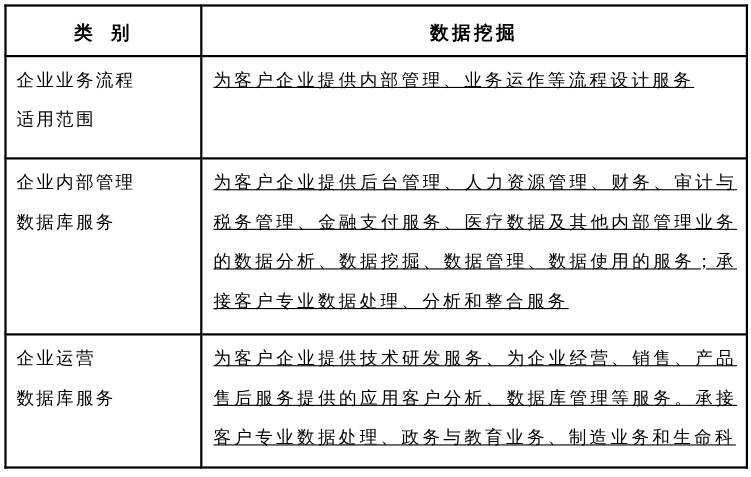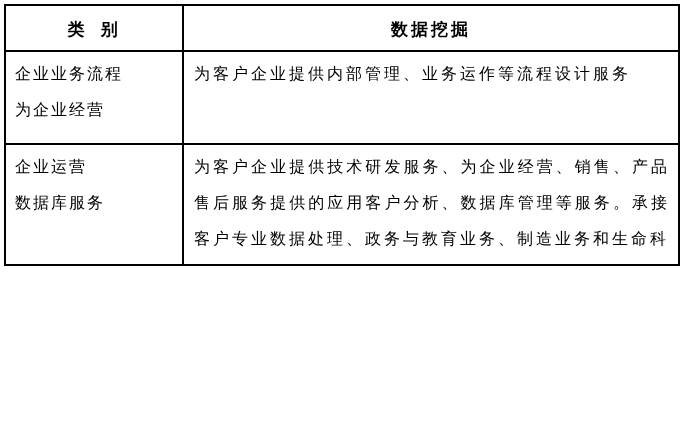--- a/index.html
+++ b/index.html
@@ -48,42 +48,51 @@
     padding: 4px 8px 0 10px;
     font-size: 16px;
     letter-spacing: 3px;
     line-height: 36px;
     text-align: justify;
     text-justify: inter-character;
   }
   .row-1 { height: 93px; }
   .row-2 { height: 160px; }
   .row-3 { height: 121px; }
-  .scope-text { margin: 0; }
+  .scope-text { margin: 0; text-decoration: underline; }
 </style>
 </head>
 <body>
 
 <table class="doc-table">
   <colgroup>
     <col style="width:178px">
     <col style="width:496px">
   </colgroup>
   <tbody>
       <tr>
     <th class="hdr">类 别</th>
     <th class="hdr">数据挖掘</th>
   </tr>
   <tr class="row-1">
     <td class="cat-cell">
       <div>企业业务流程</div>
-      <div>为企业经营</div>
+      <div>适用范围</div>
     </td>
     <td class="scope-cell">
       <p class="scope-text">为客户企业提供内部管理、业务运作等流程设计服务</p>
+    </td>
+  </tr>
+  <tr class="row-2">
+    <td class="cat-cell">
+      <div>企业内部管理</div>
+      <div>数据库服务</div>
+    </td>
+    <td class="scope-cell">
+      <p class="scope-text">为客户企业提供后台管理、人力资源管理、财务、审计与税务管理、金融支付服务、医疗数据及其他内部管理业务的数据分析、数据挖掘、数据管理、数据使用的服务；承接客户专业数据处理、分析和整合服务</p>
     </td>
   </tr>
   <tr class="row-3">
     <td class="cat-cell">
       <div>企业运营</div>
       <div>数据库服务</div>
     </td>
     <td class="scope-cell">
       <p class="scope-text">为客户企业提供技术研发服务、为企业经营、销售、产品售后服务提供的应用客户分析、数据库管理等服务。承接客户专业数据处理、政务与教育业务、制造业务和生命科</p>
     </td>

